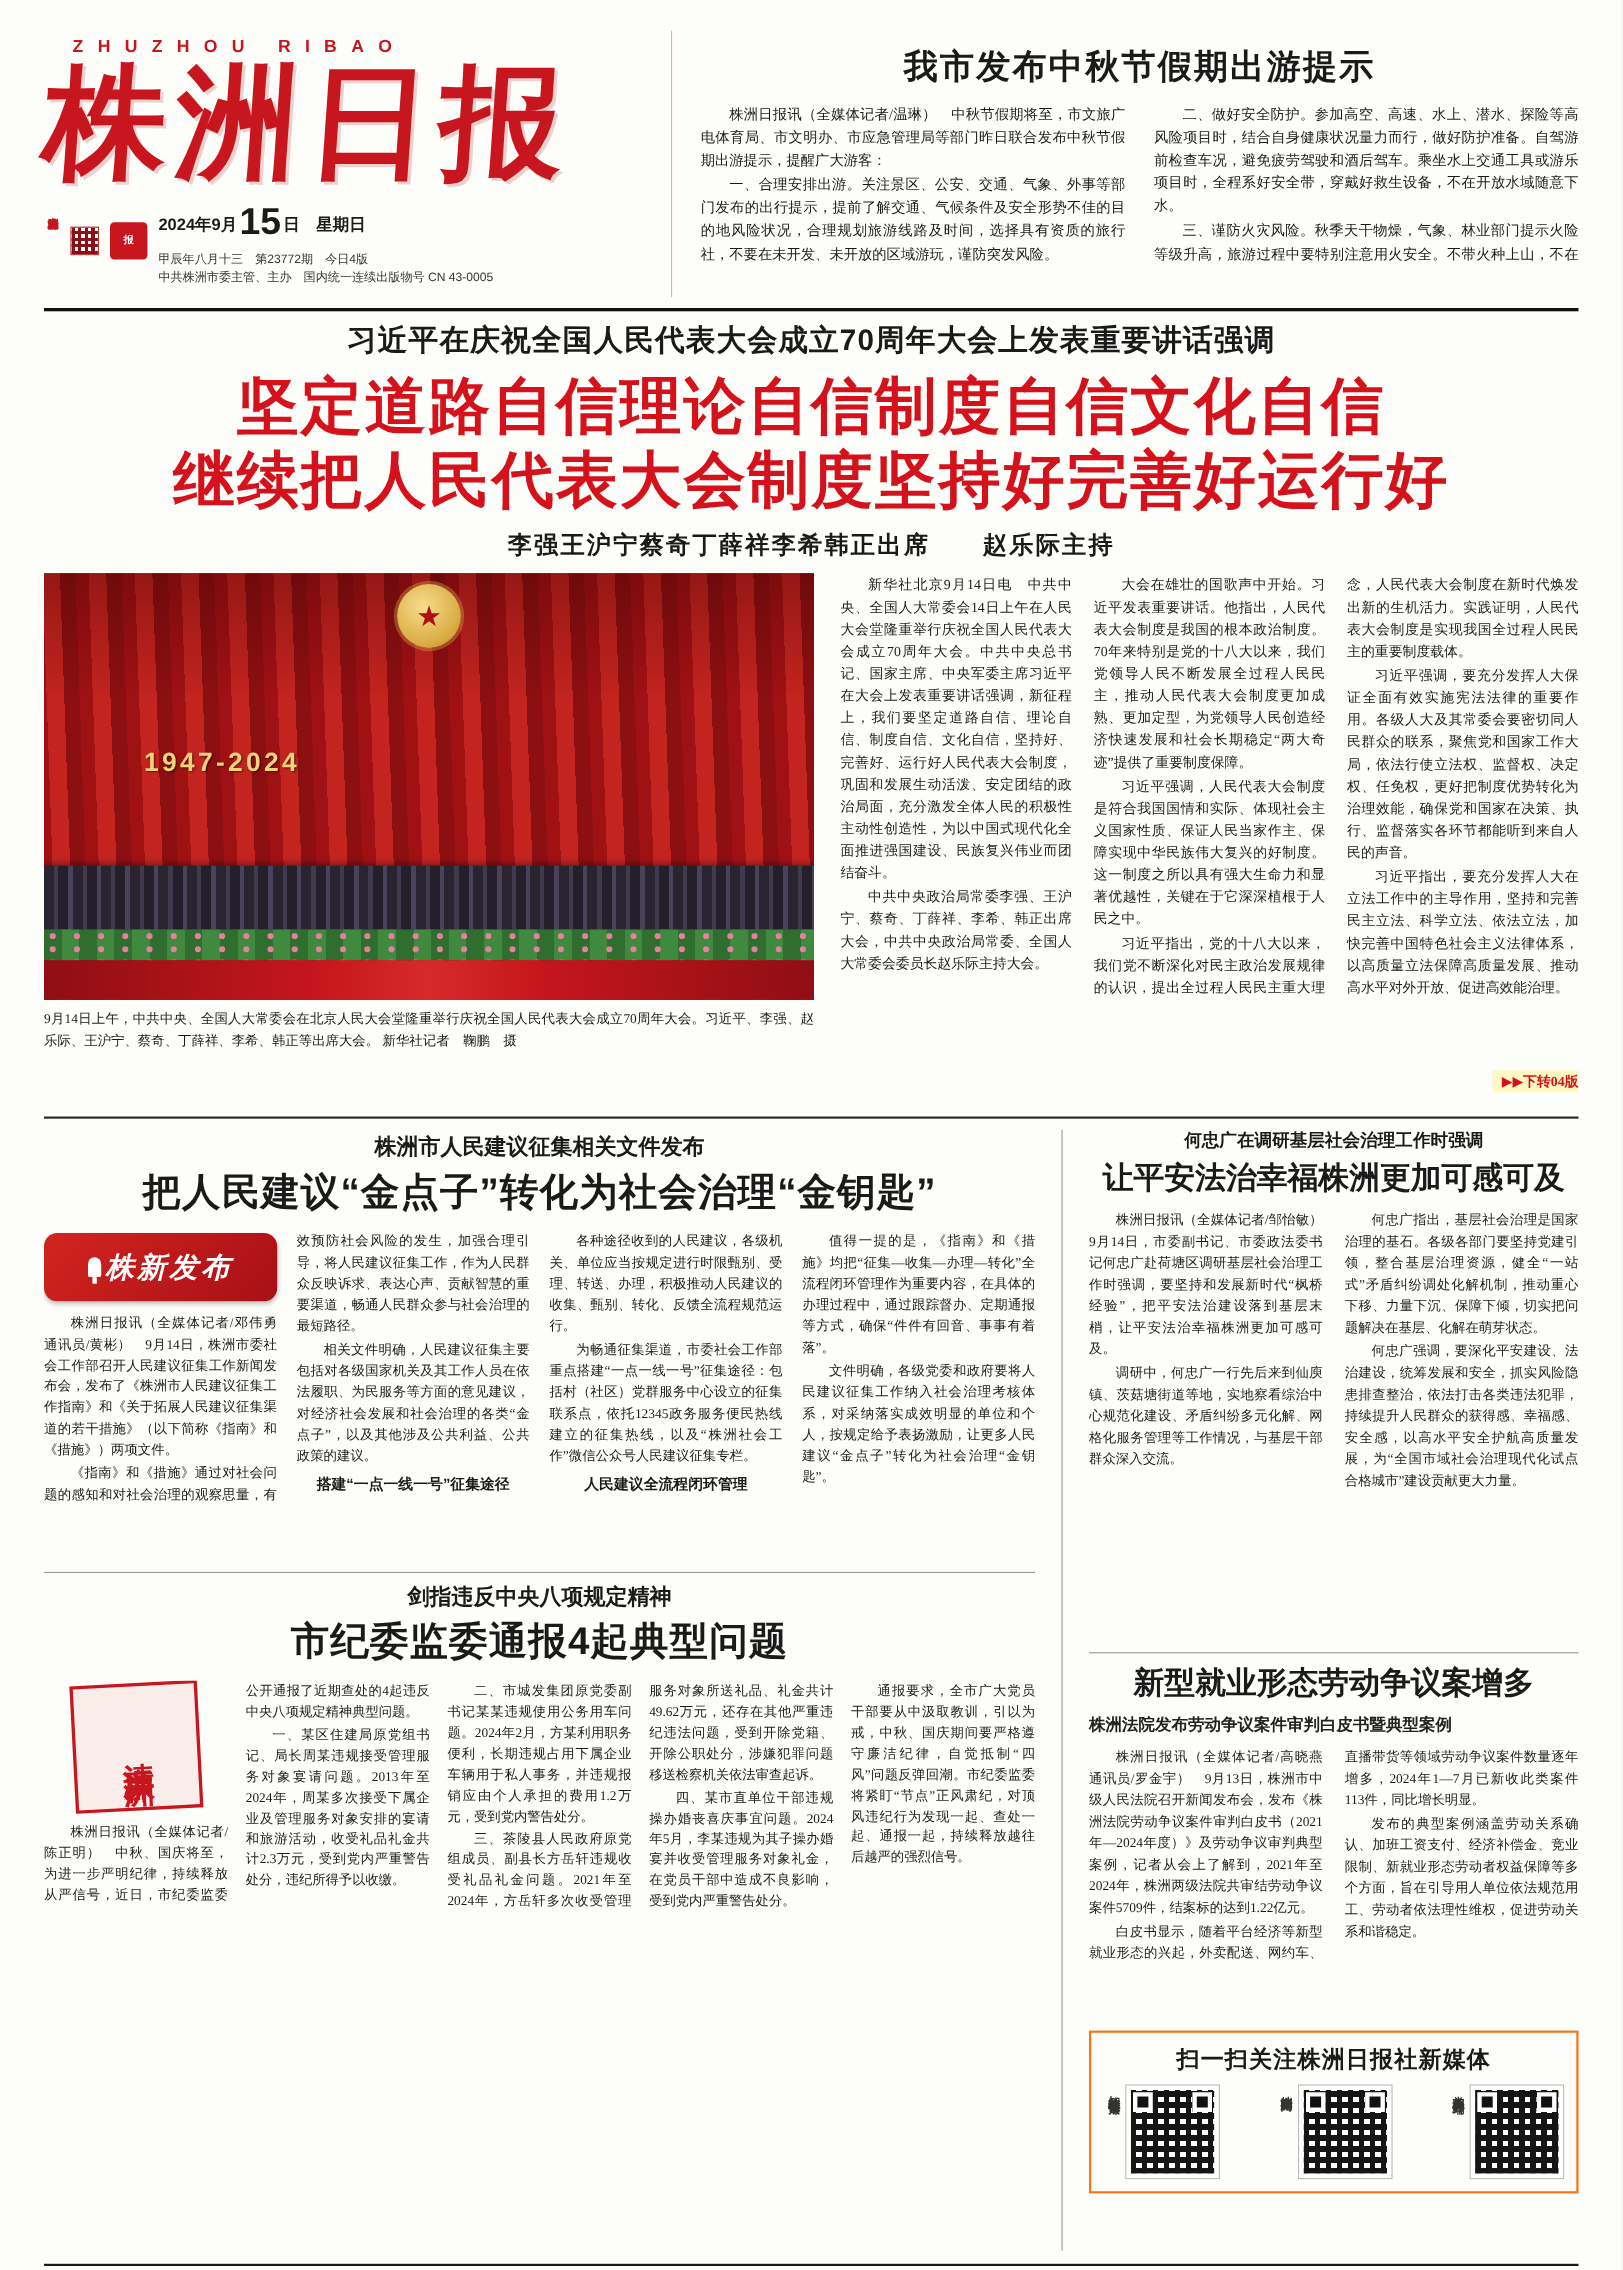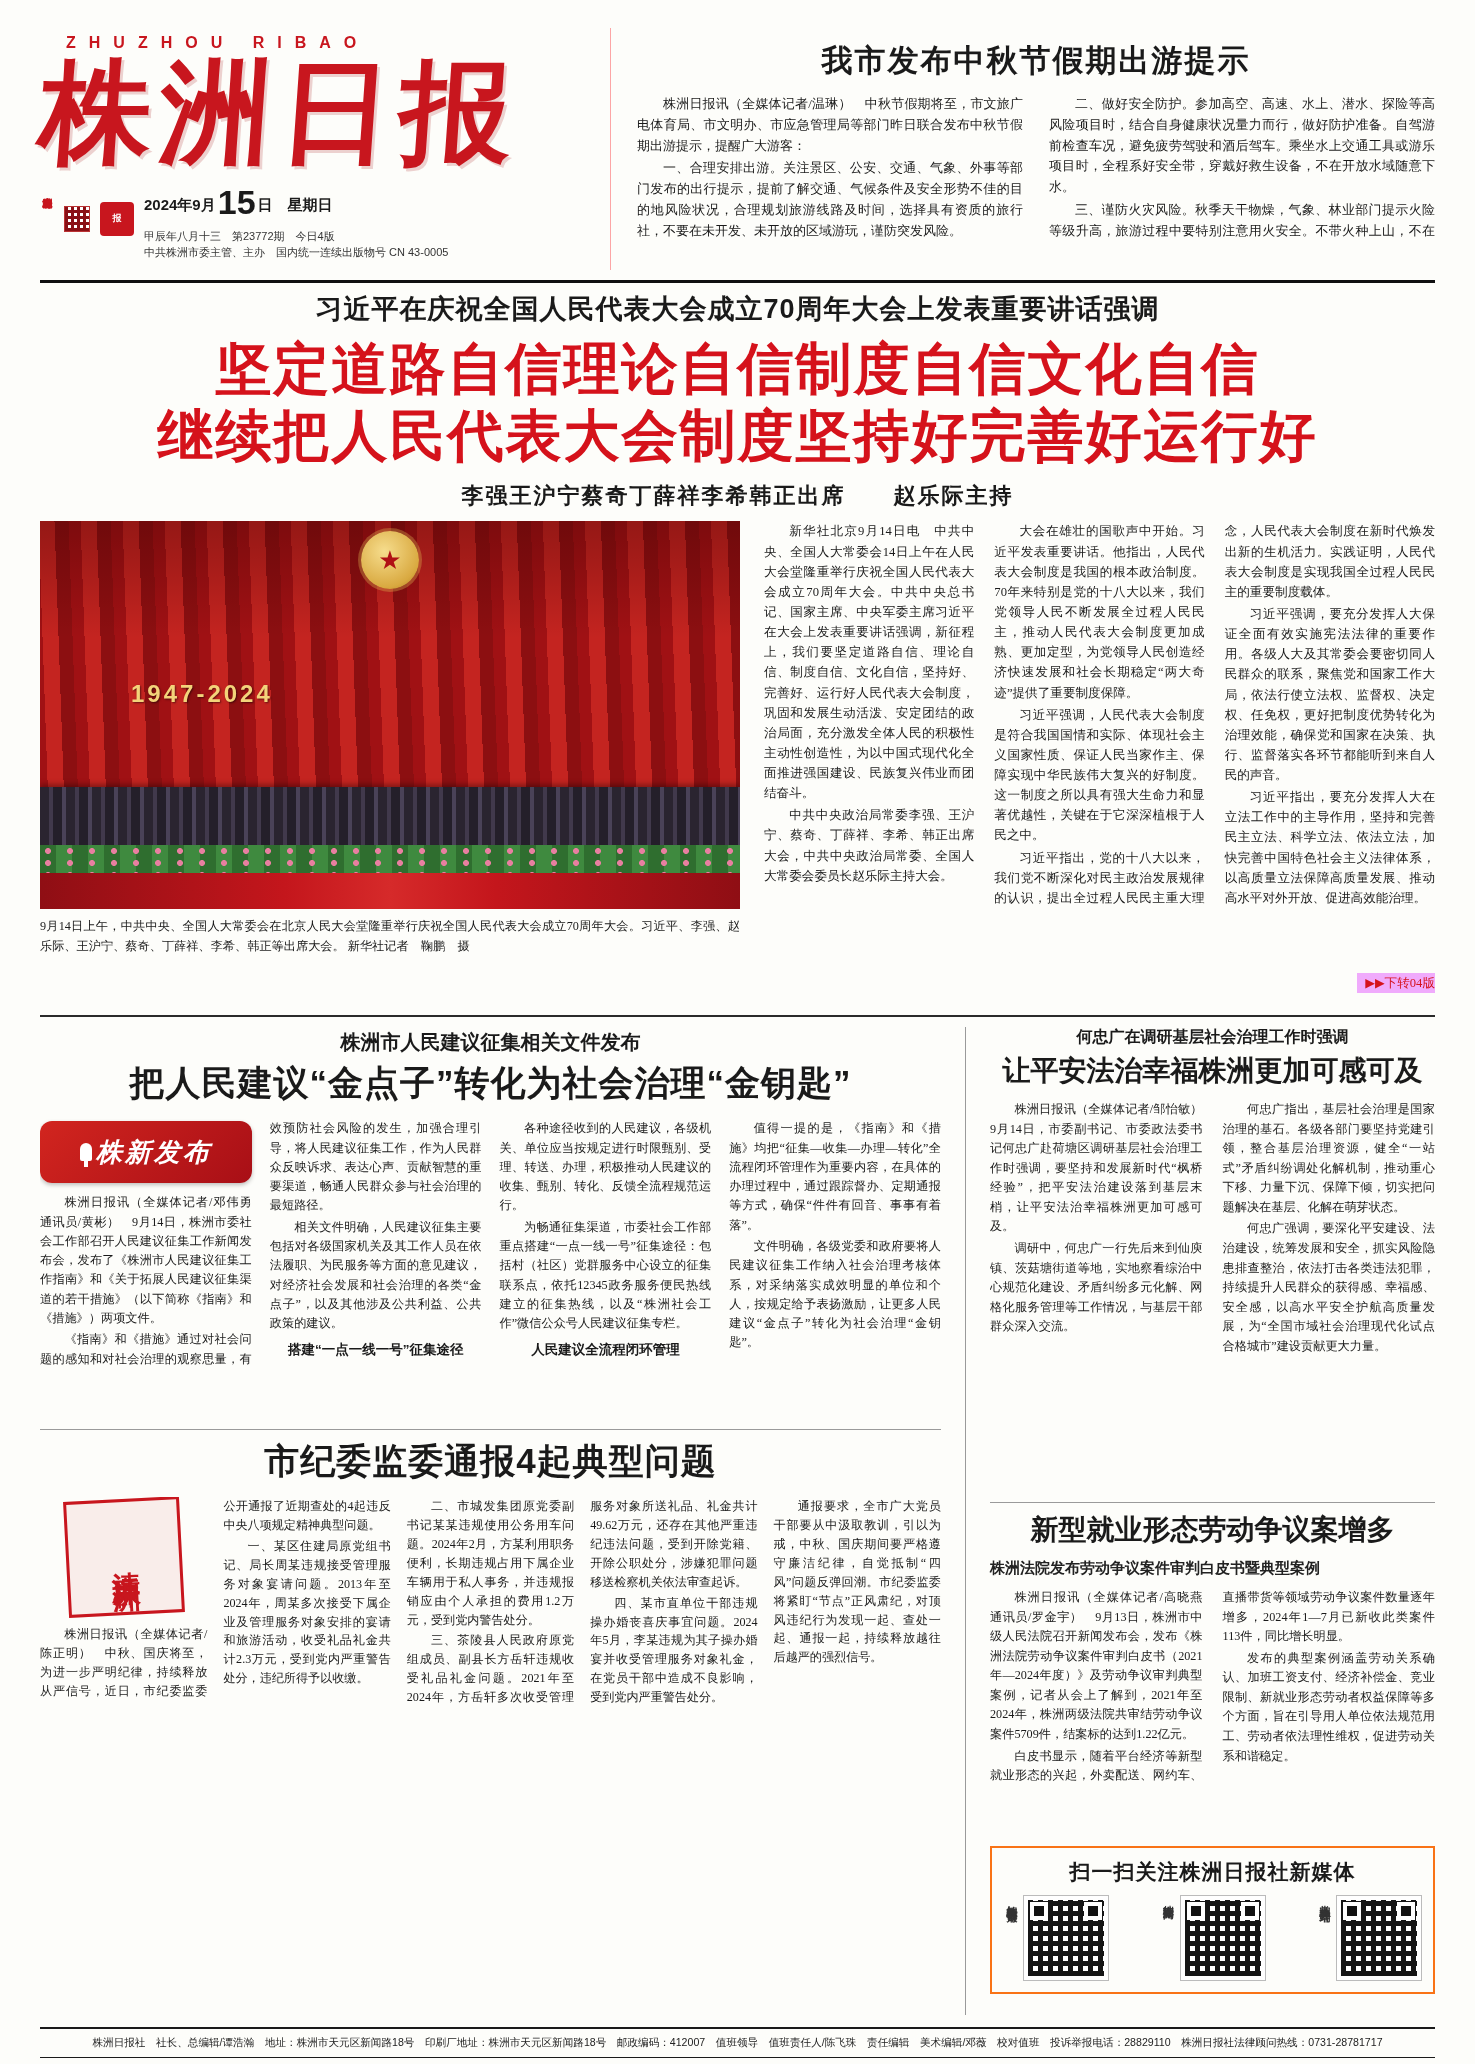--- a/index.html
+++ b/index.html
@@ -57,21 +57,21 @@
   .people{position:absolute;left:0;right:0;bottom:64px;height:58px;background:
      repeating-linear-gradient(90deg,#2a2430 0 9px,#41394c 9px 13px,#241f2a 13px 22px,#4a4258 22px 26px);
      box-shadow:0 -2px 6px rgba(0,0,0,.4);}
   .hedge{position:absolute;left:0;right:0;bottom:36px;height:28px;background:
      radial-gradient(circle 3px at 8px 6px,#e87fa0 95%,transparent),
      repeating-linear-gradient(90deg,#2f6e2f 0 16px,#3f8a3f 16px 32px);background-size:22px 12px,auto;}
   .carpet{position:absolute;left:0;right:0;bottom:0;height:36px;background:linear-gradient(90deg,#8f0e14,#c4161c 35%,#d62a2a 50%,#c4161c 65%,#8f0e14);}
   .caption{font-size:12.2px;line-height:1.62;margin-top:8px;text-align:justify;}
   .caption .credit{white-space:nowrap;}
   .lead-text{flex:1;column-count:3;column-gap:20px;font-size:12.6px;line-height:1.6;height:474px;overflow:hidden;position:relative;}
-  .turn{position:absolute;right:0;bottom:0;color:var(--hred);font-weight:normal;text-indent:0;background:#f0abfc;padding-left:8px;}
+  .turn{position:absolute;right:0;bottom:0;color:var(--hred);font-weight:bold;text-indent:0;background:#fef9c3;padding-left:8px;}
 
   
   .grid{display:grid;grid-template-columns:1fr 470px;column-gap:0;}
   .col-left{padding-right:24px;}
   .col-right{border-left:1px solid #9a9a9a;padding-left:24px;}
 
   .kicker-sm{text-align:center;font:bold 20px "Liberation Sans",sans-serif;margin:2px 0 4px;}
   .kicker-xs{text-align:center;font:bold 16px "Liberation Sans",sans-serif;margin:0 0 4px;}
   .h2a{text-align:center;font:bold 35px "Liberation Sans",sans-serif;margin:2px 0 12px;letter-spacing:1px;}
   .h2b{text-align:center;font:bold 28px "Liberation Sans",sans-serif;margin:2px 0 10px;}
@@ -206,20 +206,21 @@
           <div>
               <p>值得一提的是，《指南》和《措施》均把“征集—收集—办理—转化”全流程闭环管理作为重要内容，在具体的办理过程中，通过跟踪督办、定期通报等方式，确保“件件有回音、事事有着落”。</p>
               <p>文件明确，各级党委和政府要将人民建议征集工作纳入社会治理考核体系，对采纳落实成效明显的单位和个人，按规定给予表扬激励，让更多人民建议“金点子”转化为社会治理“金钥匙”。</p>
             </div>
         </div>
       </section>
 
       <hr class="rule-thin">
 
       <section>
+        <div class="kicker-sm">剑指违反中央八项规定精神</div>
         <h2 class="h2a">市纪委监委通报4起典型问题</h2>
         <div class="body5">
           <div class="stamp">清廉株洲</div>
           <div>
               <p>株洲日报讯（全媒体记者/陈正明）　中秋、国庆将至，为进一步严明纪律，持续释放从严信号，近日，市纪委监委公开通报了近期查处的4起违反中央八项规定精神典型问题。</p>
               <p>一、某区住建局原党组书记、局长周某违规接受管理服务对象宴请问题。2013年至2024年，周某多次接受下属企业及管理服务对象安排的宴请和旅游活动，收受礼品礼金共计2.3万元，受到党内严重警告处分，违纪所得予以收缴。</p>
               <p>二、市城发集团原党委副书记某某违规使用公务用车问题。2024年2月，方某利用职务便利，长期违规占用下属企业车辆用于私人事务，并违规报销应由个人承担的费用1.2万元，受到党内警告处分。</p>
               <p>三、茶陵县人民政府原党组成员、副县长方岳轩违规收受礼品礼金问题。2021年至2024年，方岳轩多次收受管理服务对象所送礼品、礼金共计49.62万元，还存在其他严重违纪违法问题，受到开除党籍、开除公职处分，涉嫌犯罪问题移送检察机关依法审查起诉。</p>
               <p>四、某市直单位干部违规操办婚丧喜庆事宜问题。2024年5月，李某违规为其子操办婚宴并收受管理服务对象礼金，在党员干部中造成不良影响，受到党内严重警告处分。</p>
               <p>通报要求，全市广大党员干部要从中汲取教训，引以为戒，中秋、国庆期间要严格遵守廉洁纪律，自觉抵制“四风”问题反弹回潮。市纪委监委将紧盯“节点”正风肃纪，对顶风违纪行为发现一起、查处一起、通报一起，持续释放越往后越严的强烈信号。</p>

